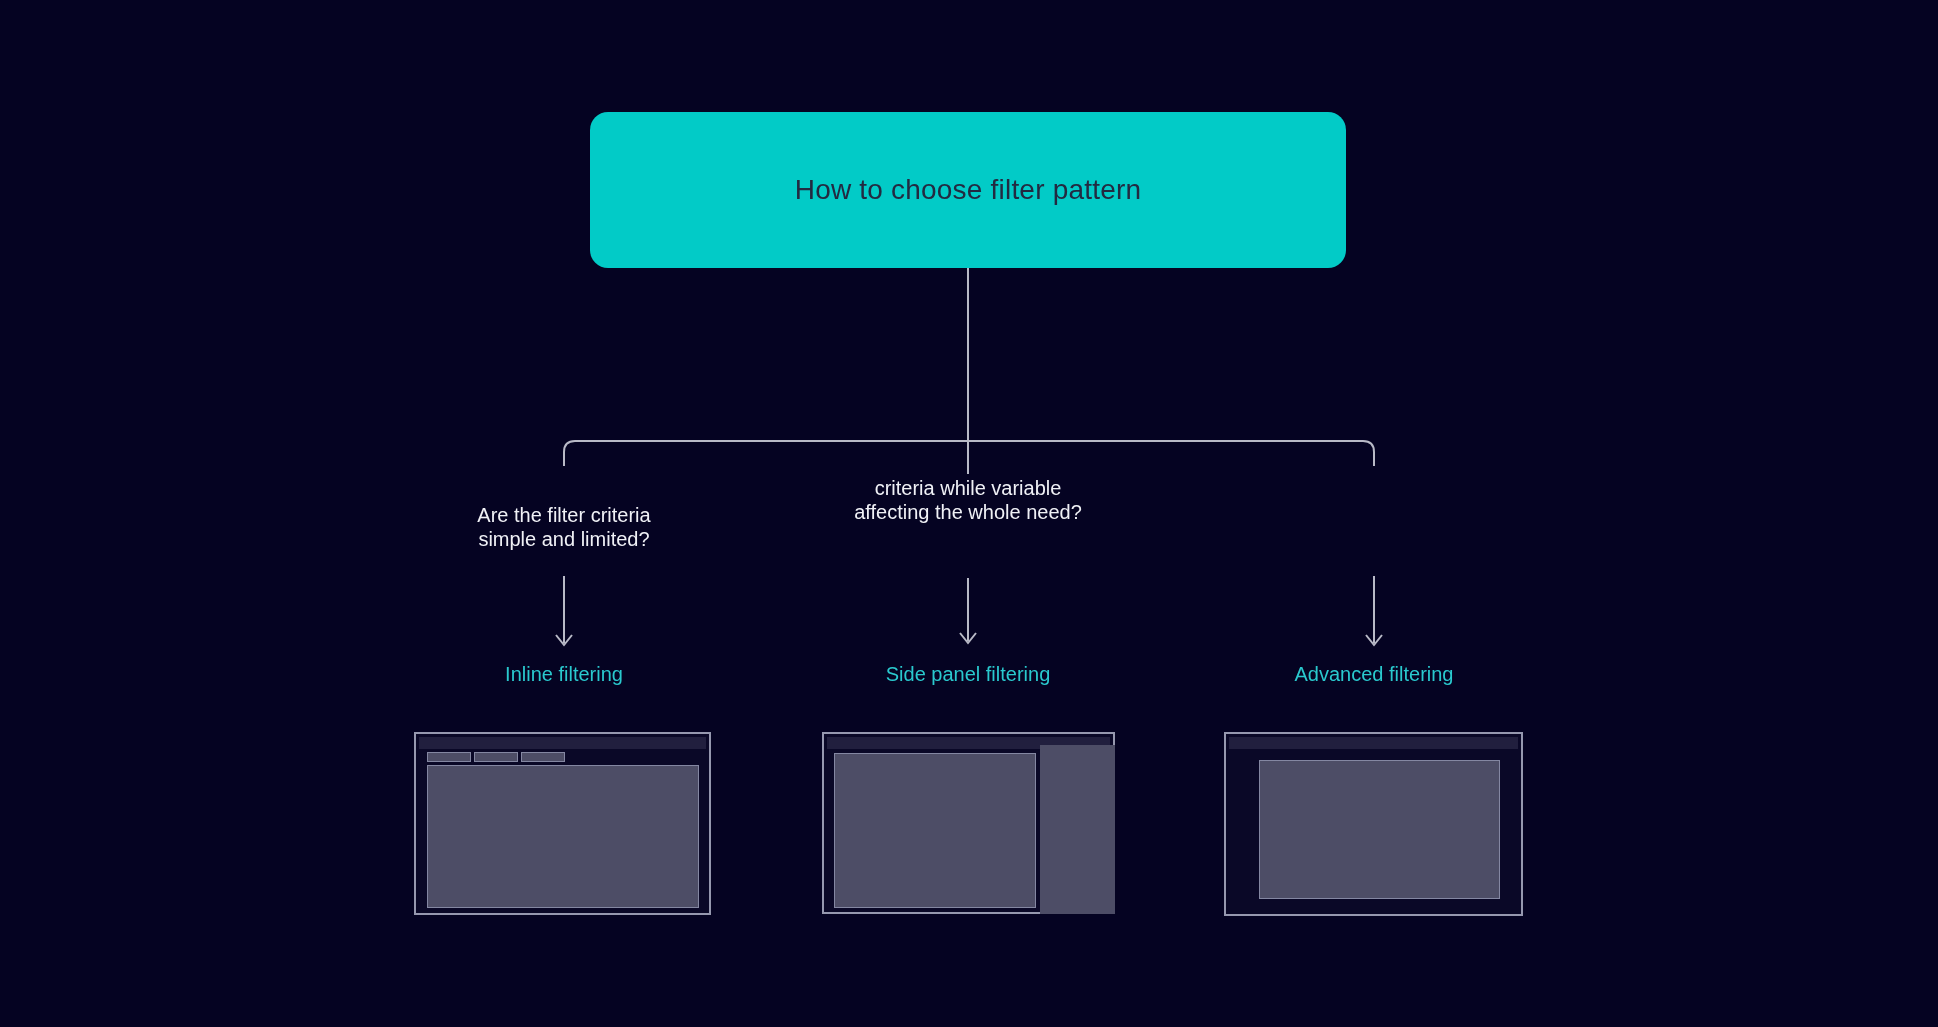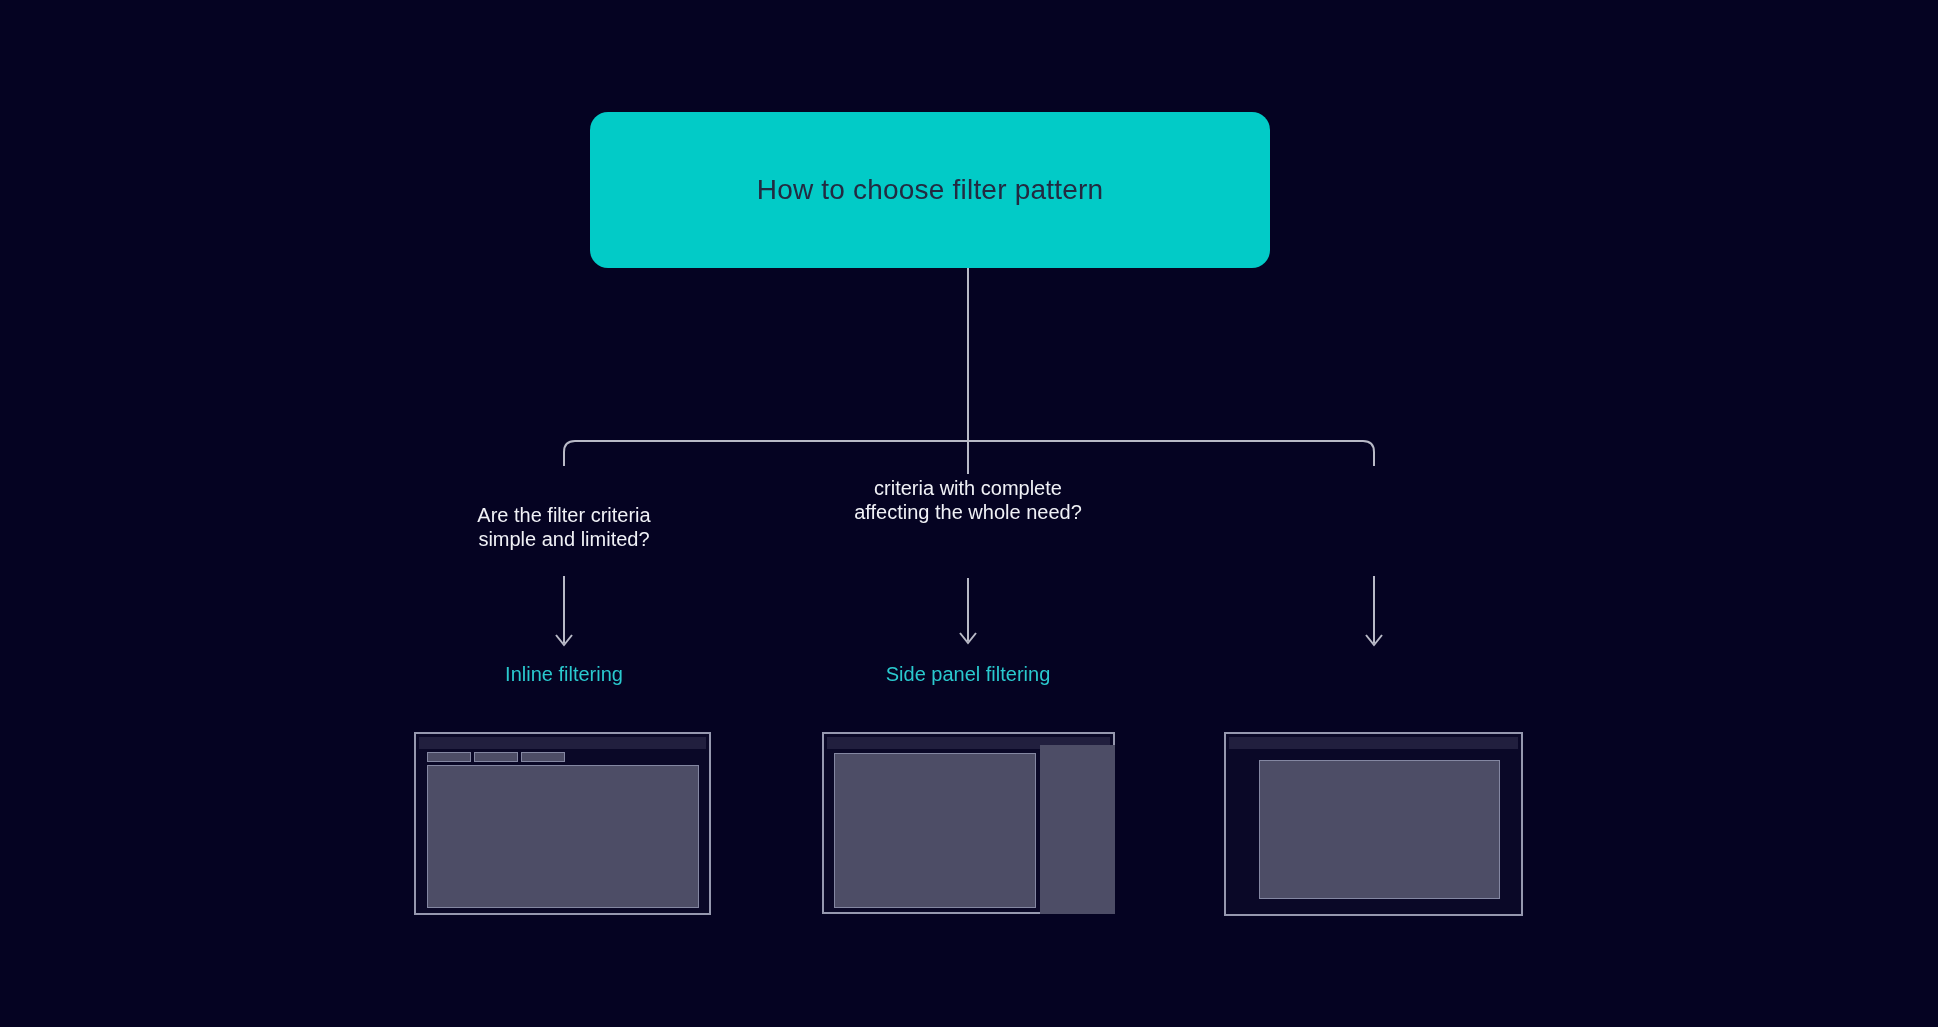--- a/index.html
+++ b/index.html
@@ -5,21 +5,21 @@
   html,body{margin:0;padding:0;background:#050322;}
   .canvas{
     position:relative;
     width:1938px;height:1027px;
     background:#050322;
     overflow:hidden;
     font-family:"Liberation Sans", sans-serif;
   }
   .connectors{position:absolute;left:0;top:0;width:1938px;height:1027px;}
   .root-box{
-    position:absolute;left:590px;top:112px;width:680px;height:156px;
+    position:absolute;left:590px;top:112px;width:756px;height:156px;
     background:#02CBC7;border-radius:18px;
     display:flex;align-items:center;justify-content:center;
   }
   .root-box .title{
     color:#232A41;font-size:28px;font-weight:500;letter-spacing:.2px;
   }
   .question{
     position:absolute;width:380px;
     color:#F0F1F6;font-size:20px;line-height:24px;text-align:center;
   }
@@ -100,28 +100,29 @@
   <div class="branch-label l0">Inline filtering</div>
   <div class="wf wf0">
     <div class="hdr"></div>
     <div class="block chip chip1"></div>
     <div class="block chip chip2"></div>
     <div class="block chip chip3"></div>
     <div class="block content"></div>
   </div>
 
   <div class="question q1">
-    <div>criteria with complete</div>
+    <div>criteria while variable</div>
     <div>affecting the whole need?</div>
   </div>
   <div class="branch-label l1">Side panel filtering</div>
   <div class="wf wf1">
     <div class="hdr"></div>
     <div class="block main"></div>
     <div class="block panel"></div>
   </div>
 
+  <div class="branch-label l2">Advanced filtering</div>
   <div class="wf wf2">
     <div class="hdr"></div>
     <div class="block modal"></div>
   </div>
 
 </div>
 
 </body></html>

